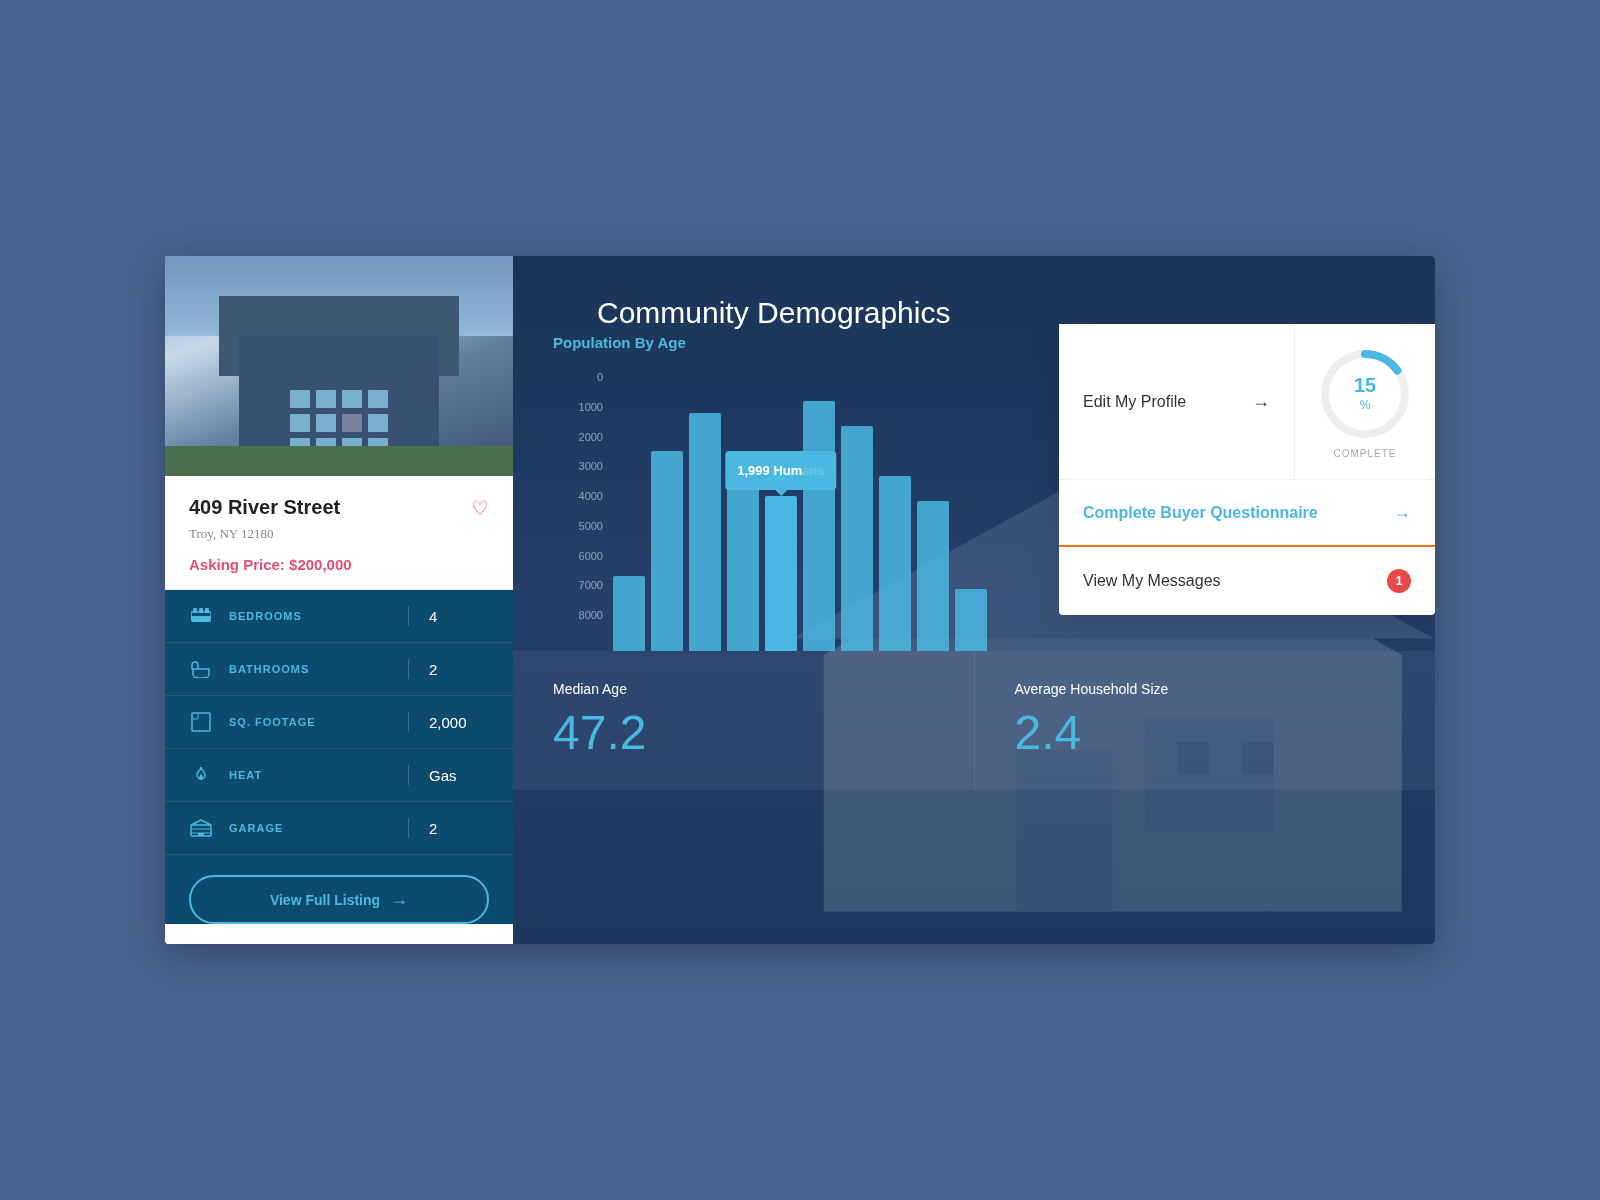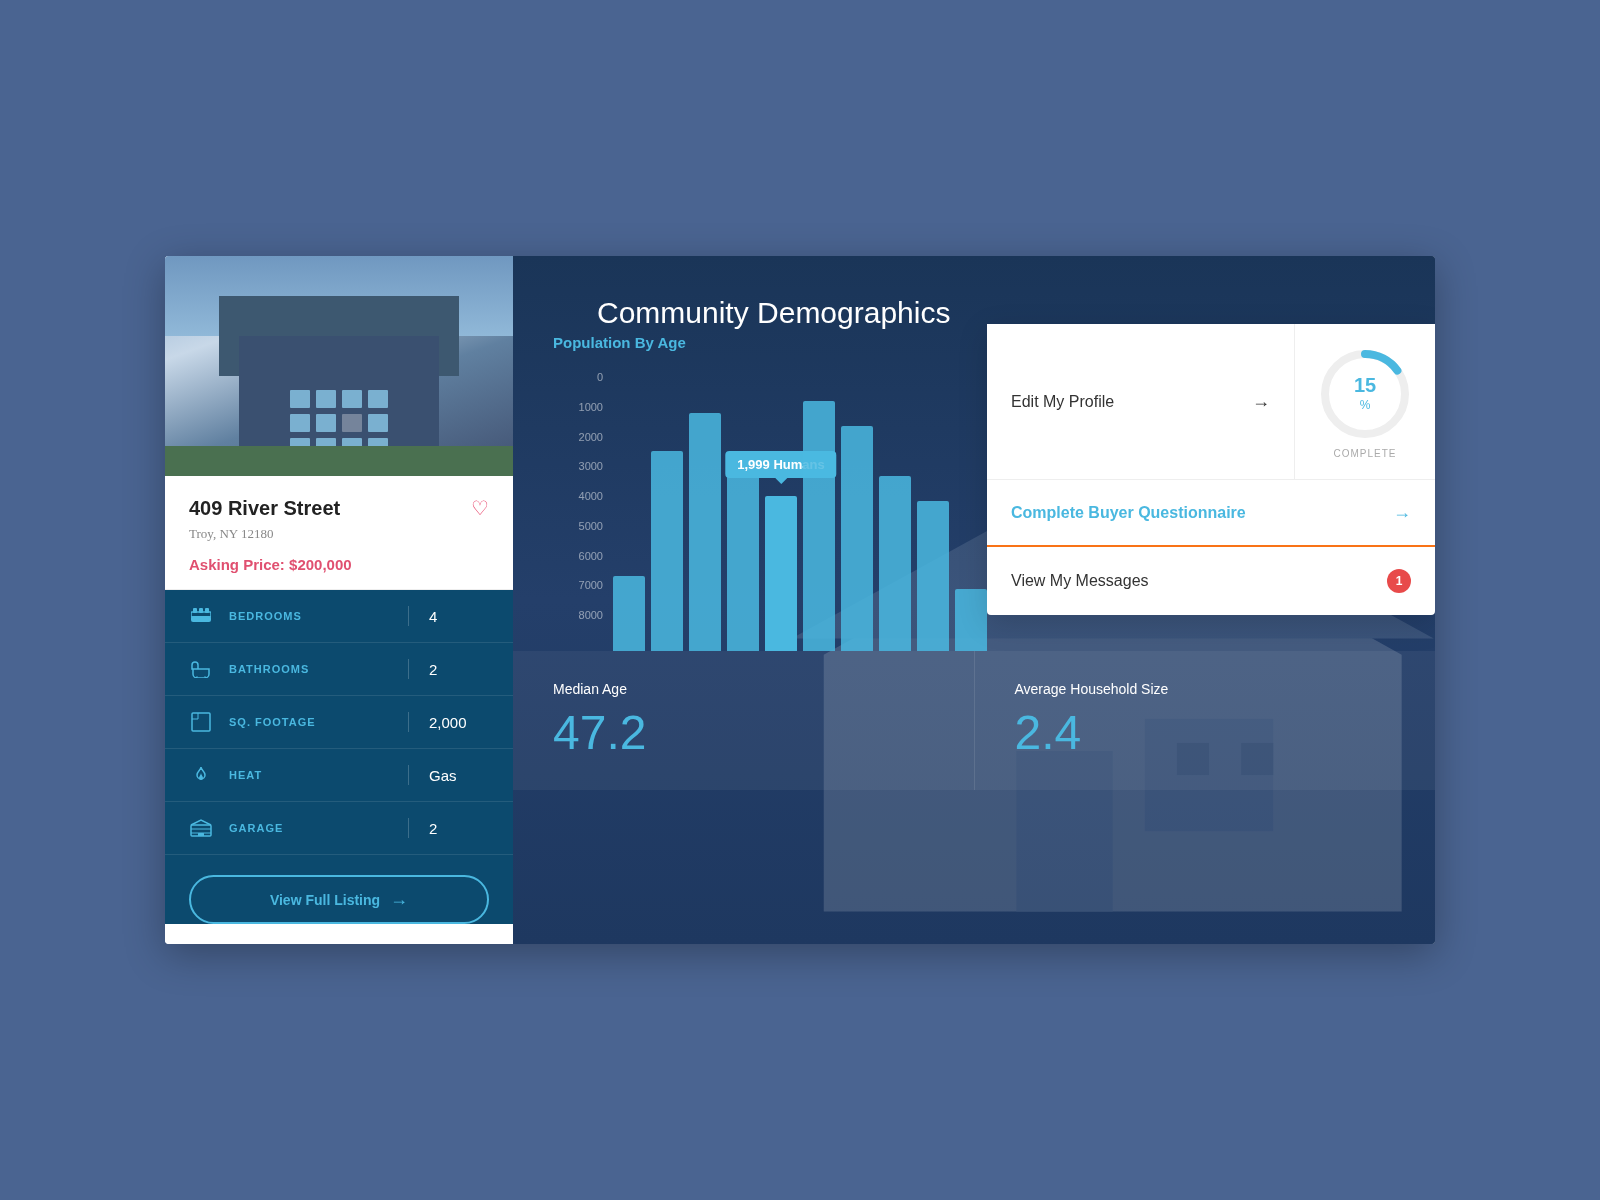--- a/index.html
+++ b/index.html
@@ -168,21 +168,21 @@
       height: 80px;
       background: linear-gradient(180deg, #7098c0 0%, #90b8d8 100%);
     }
     .property-info {
       padding: 20px 24px 16px;
       border-bottom: 1px solid #eee;
     }
     .property-header {
       display: flex;
       justify-content: space-between;
-      align-items: center;
+      align-items: flex-start;
       margin-bottom: 6px;
     }
     .property-name {
       font-size: 20px;
       font-weight: 700;
       color: #222;
     }
     .favorite-icon {
       color: #e84a6f;
       font-size: 20px;
@@ -344,21 +344,21 @@
       background: #4ab8e0;
       opacity: 1;
     }
     .bar-tooltip {
       position: absolute;
       top: -45px;
       left: 50%;
       transform: translateX(-50%);
       background: #4ab8e0;
       color: #fff;
-      padding: 6px 12px;
+      padding: 12px 12px;
       border-radius: 4px;
       font-size: 13px;
       white-space: nowrap;
       font-weight: 600;
     }
     .bar-tooltip::after {
       content: '';
       position: absolute;
       bottom: -6px;
       left: 50%;
@@ -393,21 +393,21 @@
     .stat-value {
       color: #4ab8e0;
       font-size: 48px;
       font-weight: 300;
     }
     
     .dropdown-menu {
       position: absolute;
       top: 68px;
       right: 0;
-      width: 448px;
+      width: 376px;
       background: #fff;
       box-shadow: 0 8px 30px rgba(0,0,0,0.15);
       z-index: 100;
       border-radius: 0 0 4px 4px;
     }
     .menu-item {
       display: flex;
       align-items: center;
       justify-content: space-between;
       padding: 22px 24px;

